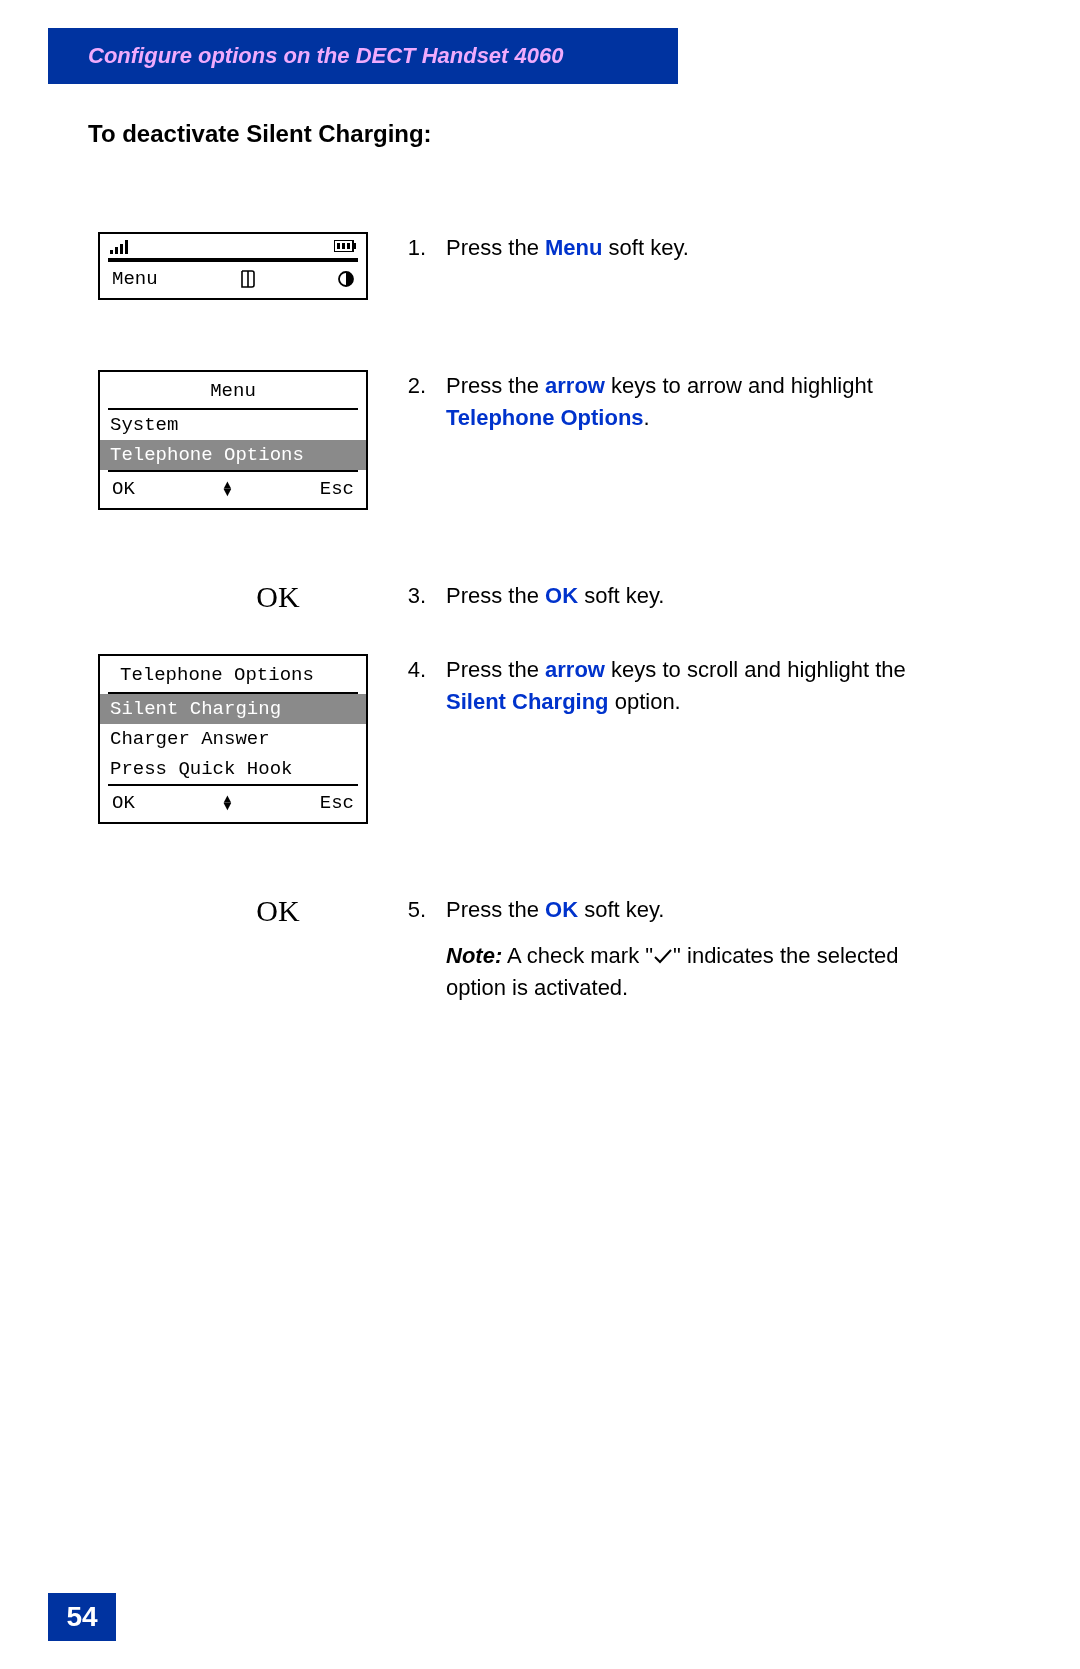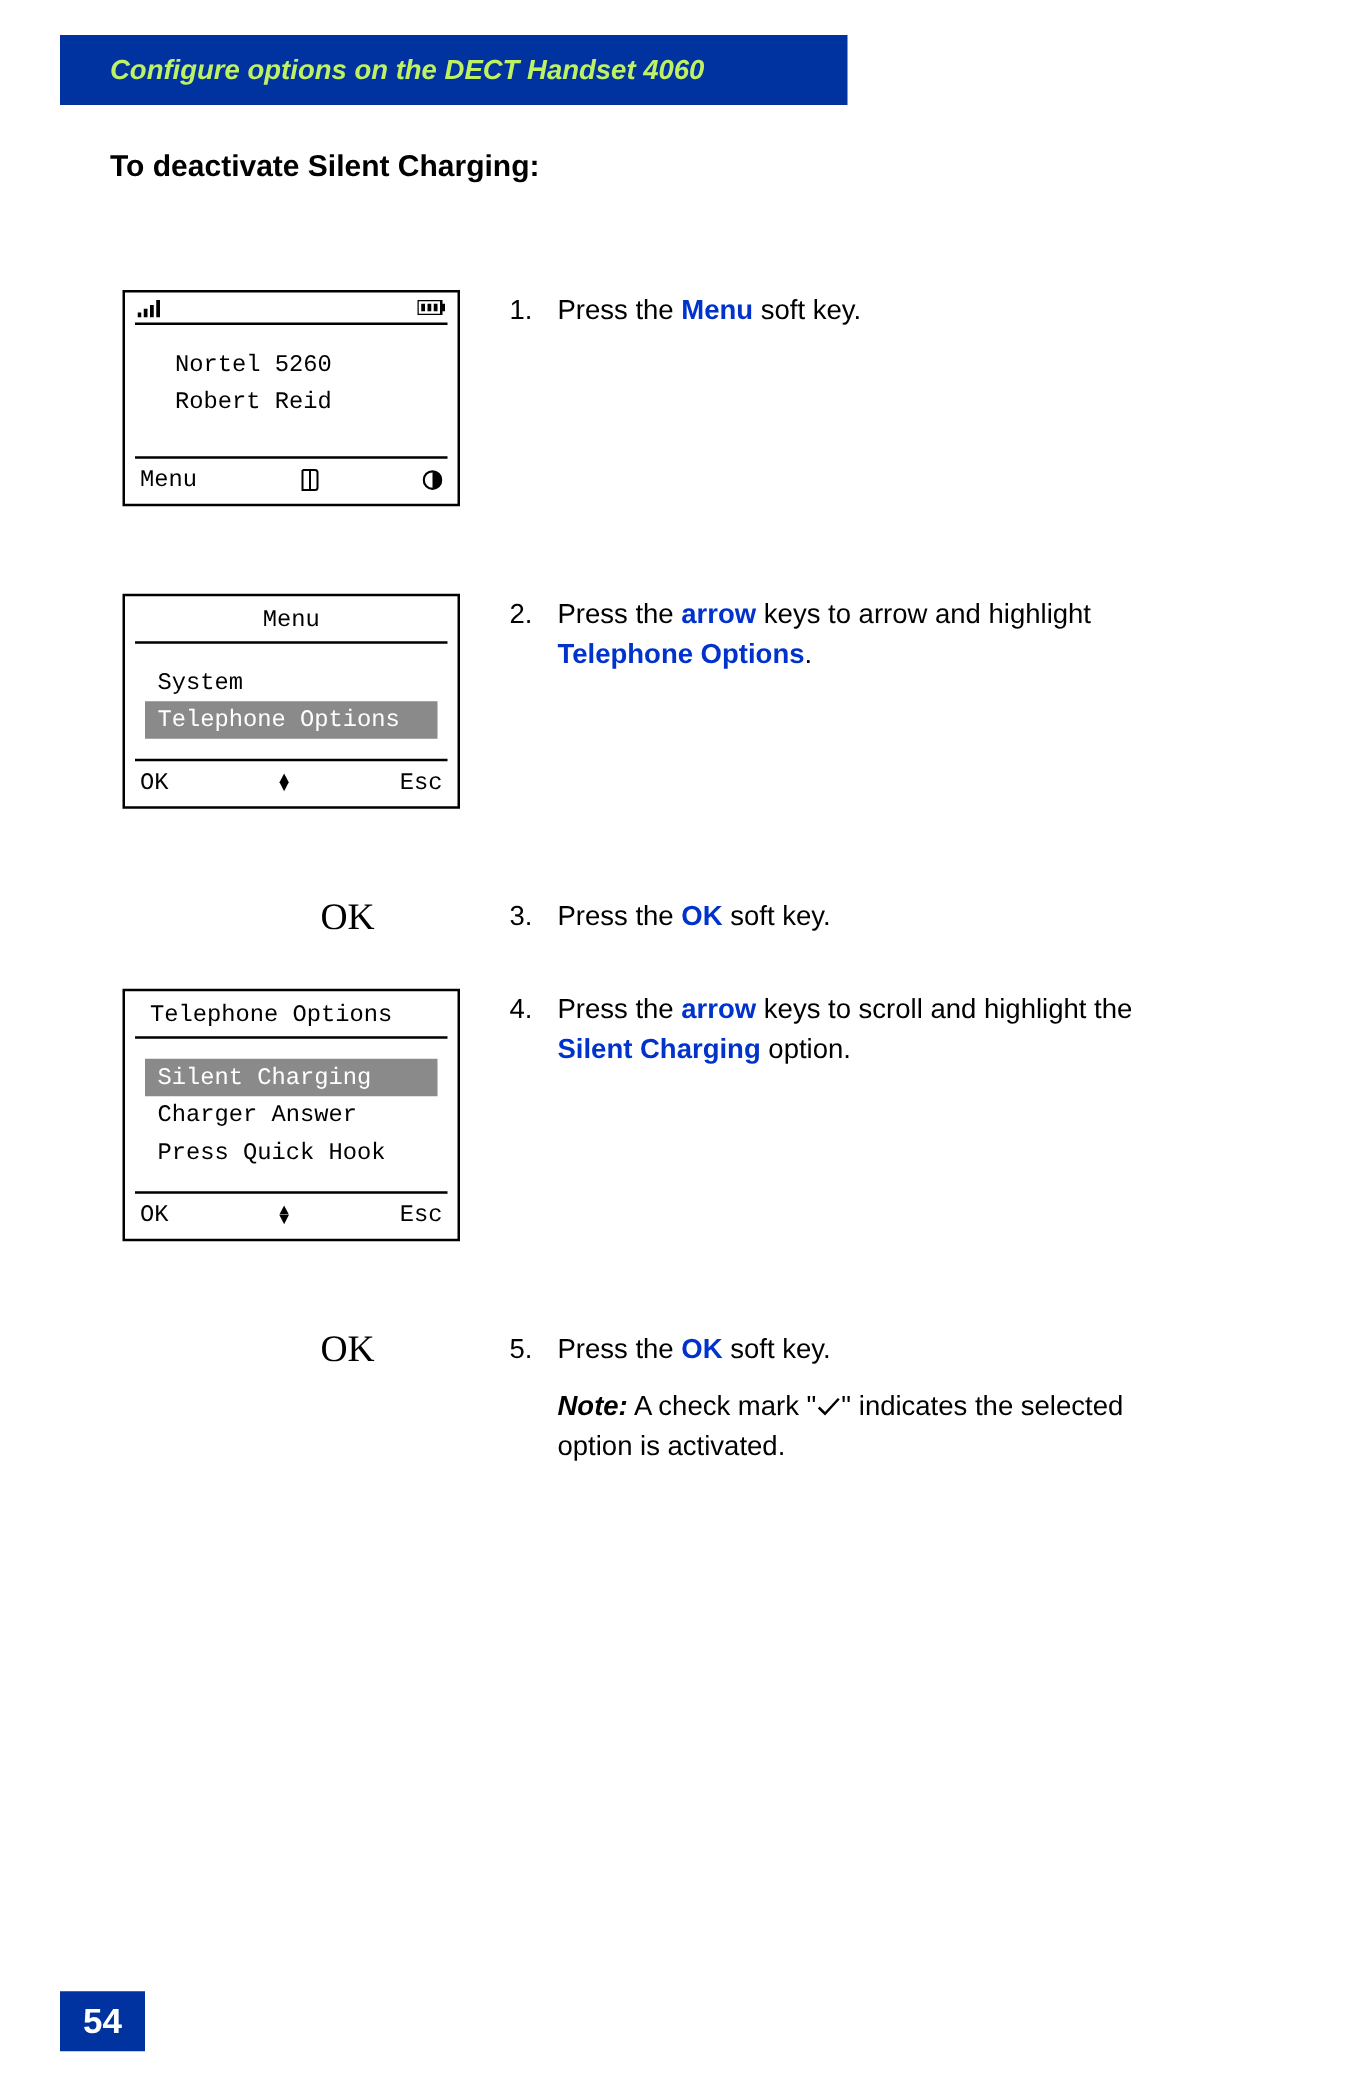--- a/index.html
+++ b/index.html
@@ -11,21 +11,21 @@
     position: relative;
     color: #000;
   }
   .header-bar {
     position: absolute;
     top: 28px;
     left: 48px;
     width: 630px;
     height: 56px;
     background: #0033a0;
-    color: #bef264;
+    color: #f0abfc;
     font-weight: bold;
     font-style: italic;
     font-size: 22px;
     display: flex;
     align-items: center;
     padding-left: 40px;
   }
   .page-body {
     position: absolute;
     top: 120px;
@@ -88,21 +88,21 @@
   .softkey-row {
     display: flex;
     justify-content: space-between;
     align-items: center;
     padding: 6px 12px 8px;
   }
   .menu-title {
     text-align: center;
     padding: 8px 0 6px;
   }
-  .menu-items { padding: 16px; }
+  .menu-items { padding: 0; }
   .menu-item {
     padding: 4px 10px;
   }
   .menu-item.sel {
     background: #8a8a8a;
     color: #fff;
   }
   .ok-big {
     font-family: "Times New Roman", serif;
     font-size: 30px;
@@ -155,24 +155,20 @@
             <svg width="22" height="12" viewBox="0 0 22 12">
                 <rect x="0" y="0" width="19" height="12" fill="none" stroke="#000" stroke-width="2"></rect>
                 <rect x="19" y="3" width="3" height="6" fill="#000"></rect>
                 <rect x="3" y="3" width="3" height="6" fill="#000"></rect>
                 <rect x="8" y="3" width="3" height="6" fill="#000"></rect>
                 <rect x="13" y="3" width="3" height="6" fill="#000"></rect>
               </svg>
           </span>
         </div>
         <hr>
-        <div class="screen-mid">
-          <div>Nortel 5260</div>
-          <div>Robert Reid</div>
-        </div>
         <hr>
         <div class="softkey-row">
           <span>Menu</span>
           <span class="icon">
             <svg width="16" height="18" viewBox="0 0 16 18">
                 <path d="M2 1 h10 a2 2 0 0 1 2 2 v12 a2 2 0 0 1 -2 2 h-10 v-16 M8 1 v16" fill="none" stroke="#000" stroke-width="1.6"></path>
               </svg>
           </span>
           <span class="icon">
             <svg width="16" height="16" viewBox="0 0 16 16">

